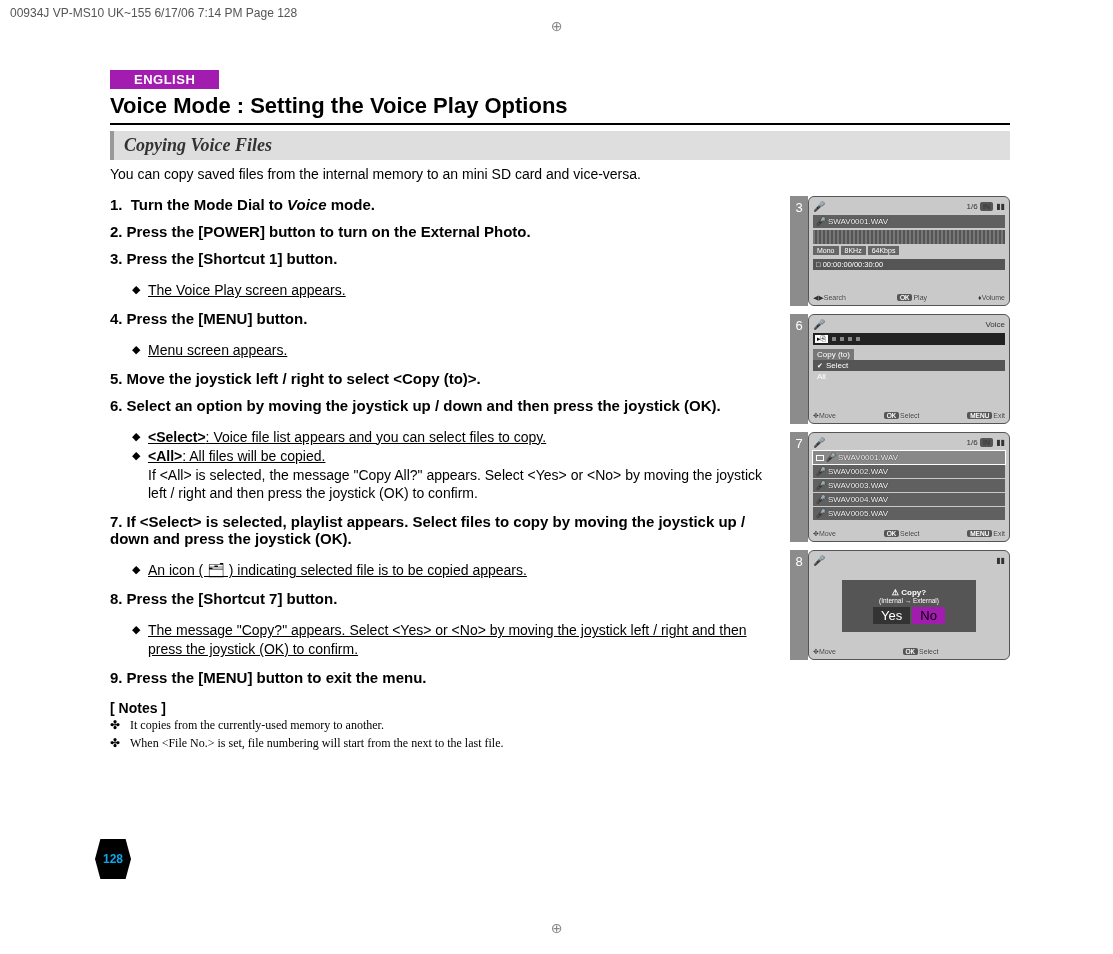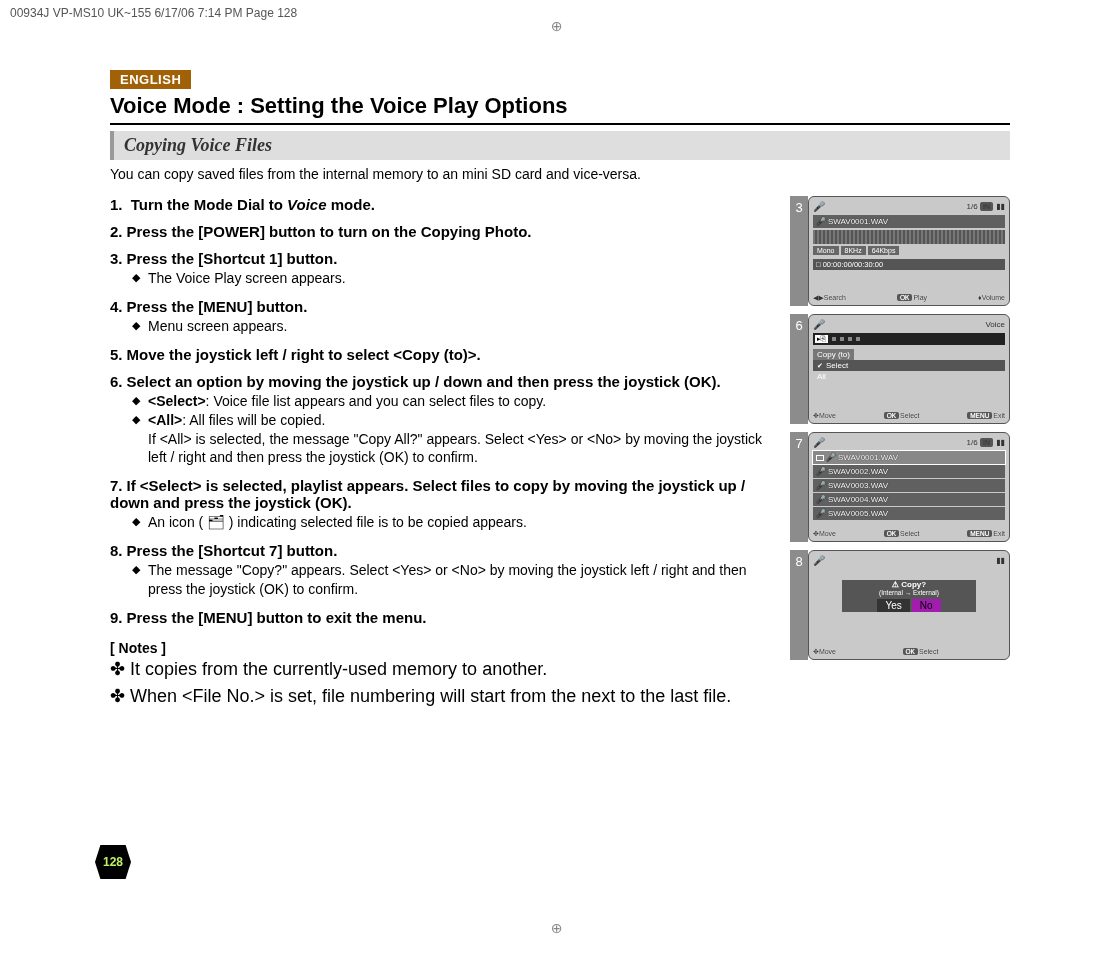--- a/index.html
+++ b/index.html
@@ -25,25 +25,25 @@
     white-space: nowrap;
   }
   .page-frame {
     position: absolute;
     top: 70px;
     left: 110px;
     width: 900px;
   }
   .lang-tag {
     display: inline-block;
-    background: #a16207;
+    background: #a21caf;
     color: #fff;
     font-weight: bold;
     font-size: 13px;
-    padding: 2px 10px;
+    padding: 2px 24px;
     letter-spacing: 0.5px;
   }
   h1.title {
     font-size: 22px;
     font-weight: bold;
     border-bottom: 2px solid #000;
     padding: 4px 0 4px 0;
     margin-bottom: 6px;
   }
   .subtitle-bar {
@@ -77,21 +77,22 @@
   }
   .step-head {
     font-weight: bold;
     font-size: 15px;
   }
   .step-head .num { margin-right: 4px; }
   .italic { font-style: italic; }
   .sub-ul {
     list-style: none;
     padding-left: 22px;
-    margin-top: 2px;
+    margin-top: 14px;
+    text-decoration: underline;
   }
   .sub-ul > li {
     position: relative;
     padding-left: 16px;
     font-size: 14px;
     line-height: 1.35;
   }
   .sub-ul > li::before {
     content: "◆";
     position: absolute;
@@ -109,37 +110,38 @@
     margin-top: 14px;
     margin-bottom: 0;
   }
   ul.notes {
     list-style: none;
     padding-left: 0;
   }
   ul.notes > li {
     position: relative;
     padding-left: 20px;
-    font-size: 18px;
+    font-size: 12px;
     line-height: 1.5;
+    font-family: Liberation Serif, serif;
   }
   ul.notes > li::before {
     content: "✤";
     position: absolute;
     left: 0;
     top: 0;
   }
   .page-num-badge {
     position: absolute;
     left: 95px;
     bottom: 75px;
     width: 36px;
-    height: 34px;
+    height: 40px;
     background: #000;
-    color: #bef264;
+    color: #0ea5e9;
     font-weight: bold;
     font-size: 12px;
     display: flex;
     align-items: center;
     justify-content: center;
     clip-path: polygon(15% 0, 85% 0, 100% 50%, 85% 100%, 15% 100%, 0 50%);
   }
   
   .shot {
     position: relative;
@@ -257,28 +259,28 @@
     display: flex;
     align-items: center;
     color: #fff;
   }
   .opt-row.sel { background: #555; }
   .opt-row .chk { margin-right: 3px; font-size: 7px; }
   .dialog {
     background: #555;
     margin: 14px auto 0 auto;
     width: 70%;
-    padding: 0;
+    padding: 8px;
     font-size: 8px;
     text-align: center;
   }
   .dialog .q { font-weight: bold; }
   .dialog .sub { font-size: 6.5px; }
   .dialog .btns { margin-top: 3px; display:flex; justify-content:center; gap:2px;}
-  .dialog .btns span { padding: 1px 8px; font-size: 10px; }
+  .dialog .btns span { padding: 1px 8px; font-size: 13px; }
   .dialog .btns .yes { background:#333; }
   .dialog .btns .no  { background:#a21caf; color:#000; }
   
   .reg-top, .reg-bottom {
     position: absolute;
     left: 50%;
     transform: translateX(-50%);
     font-size: 14px;
     color: #888;
   }
@@ -312,21 +314,21 @@
       <ol class="steps">
 
         <li>
           <div class="step-head">
             <span class="num">1.</span>
             <span>Turn the Mode Dial to </span><span class="italic">Voice</span><span> mode.</span>
           </div>
         </li>
 
         <li>
-          <div class="step-head"><span class="num">2.</span><span>Press the [POWER] button to turn on the Copying Photo.</span></div>
+          <div class="step-head"><span class="num">2.</span><span>Press the [POWER] button to turn on the External Photo.</span></div>
         </li>
 
         <li>
           <div class="step-head"><span class="num">3.</span><span>Press the [Shortcut 1] button.</span></div>
           <ul class="sub-ul">
               <li>The Voice Play screen appears.</li>
             </ul>
         </li>
 
         <li>

